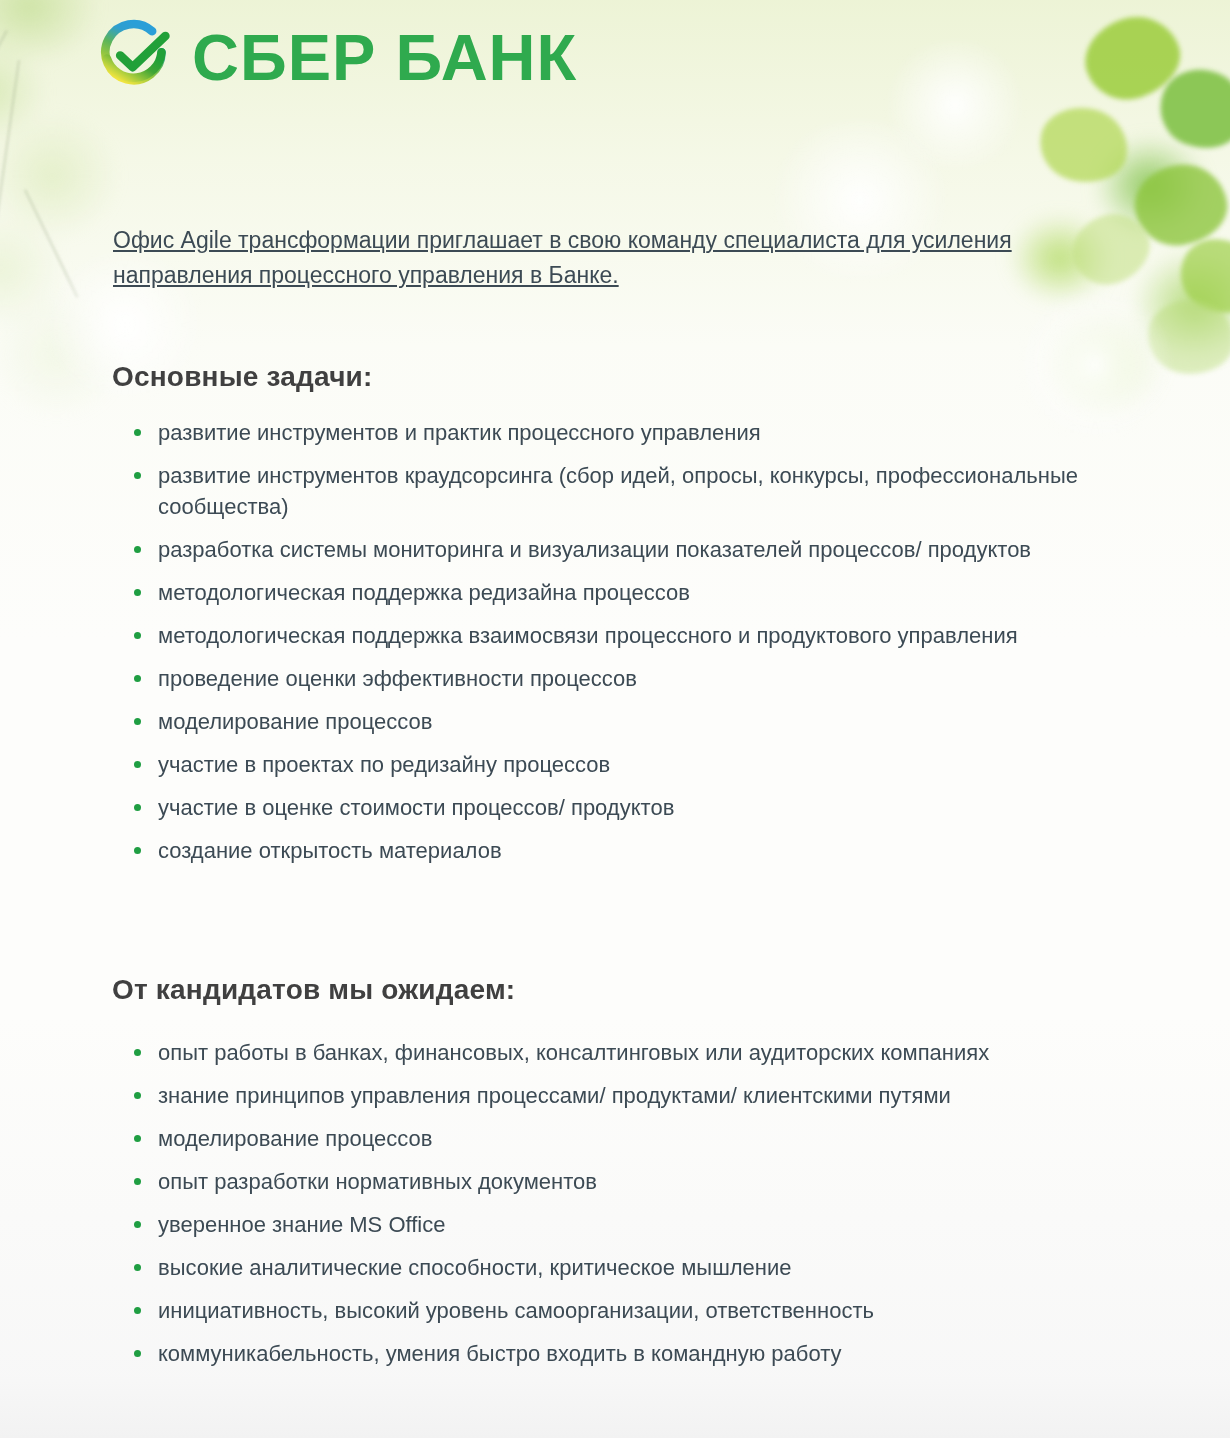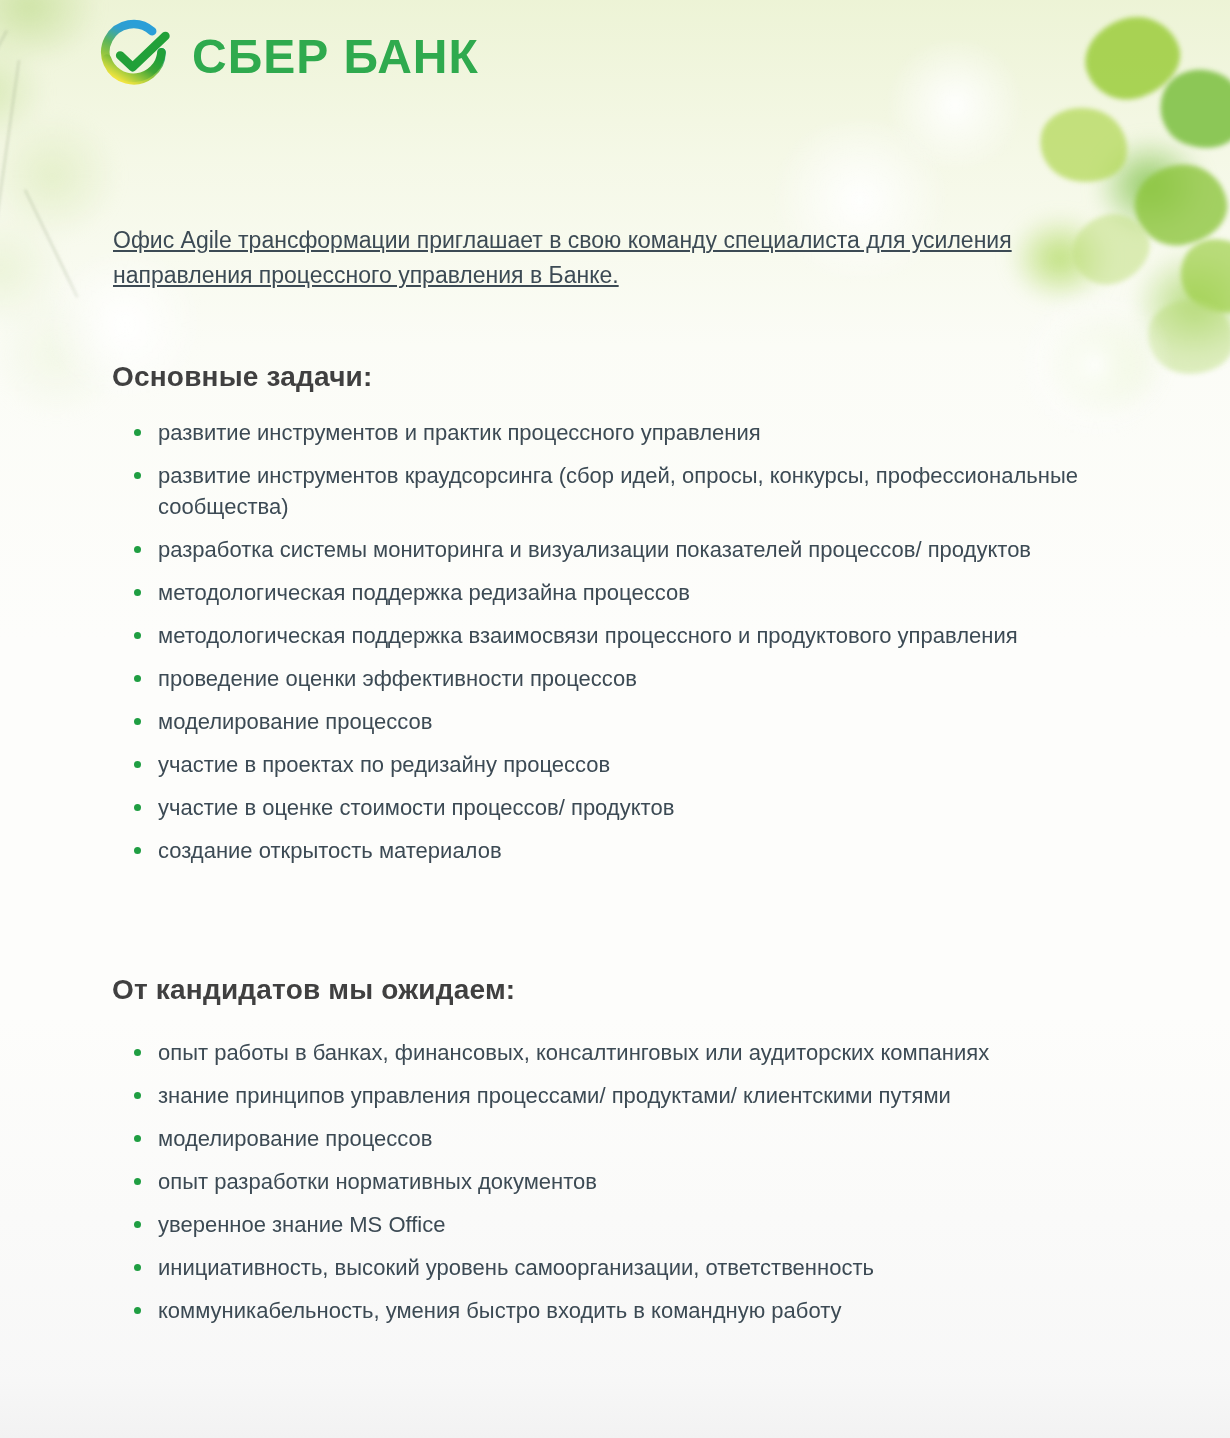--- a/index.html
+++ b/index.html
@@ -115,21 +115,21 @@
     left: 96px;
     top: 18px;
     display: flex;
     align-items: center;
     gap: 18px;
   }
   .logo-mark { width: 78px; height: 78px; display: block; }
   .logo-word {
     font-family: "Liberation Sans", sans-serif;
     font-weight: bold;
-    font-size: 48px;
+    font-size: 65px;
     letter-spacing: 1px;
     color: #2faa4e;
     line-height: 1;
     white-space: nowrap;
   }
 
   
   .intro {
     position: absolute;
     left: 113px;
@@ -262,18 +262,19 @@
     </ul>
 
     <h2 class="section-heading" id="heading-candidates">От кандидатов мы ожидаем:</h2>
 
     <ul class="bullets" id="list-candidates">
       <li>опыт работы в банках, финансовых, консалтинговых или аудиторских компаниях</li>
       <li>знание принципов управления процессами/ продуктами/ клиентскими путями</li>
       <li>моделирование процессов</li>
       <li>опыт разработки нормативных документов</li>
       <li>уверенное знание MS Office</li>
+      <li>высокие аналитические способности, критическое мышление</li>
       <li>инициативность, высокий уровень самоорганизации, ответственность</li>
       <li>коммуникабельность, умения быстро входить в командную работу</li>
     </ul>
 
   </div>
 </div>
 
 </body></html>

